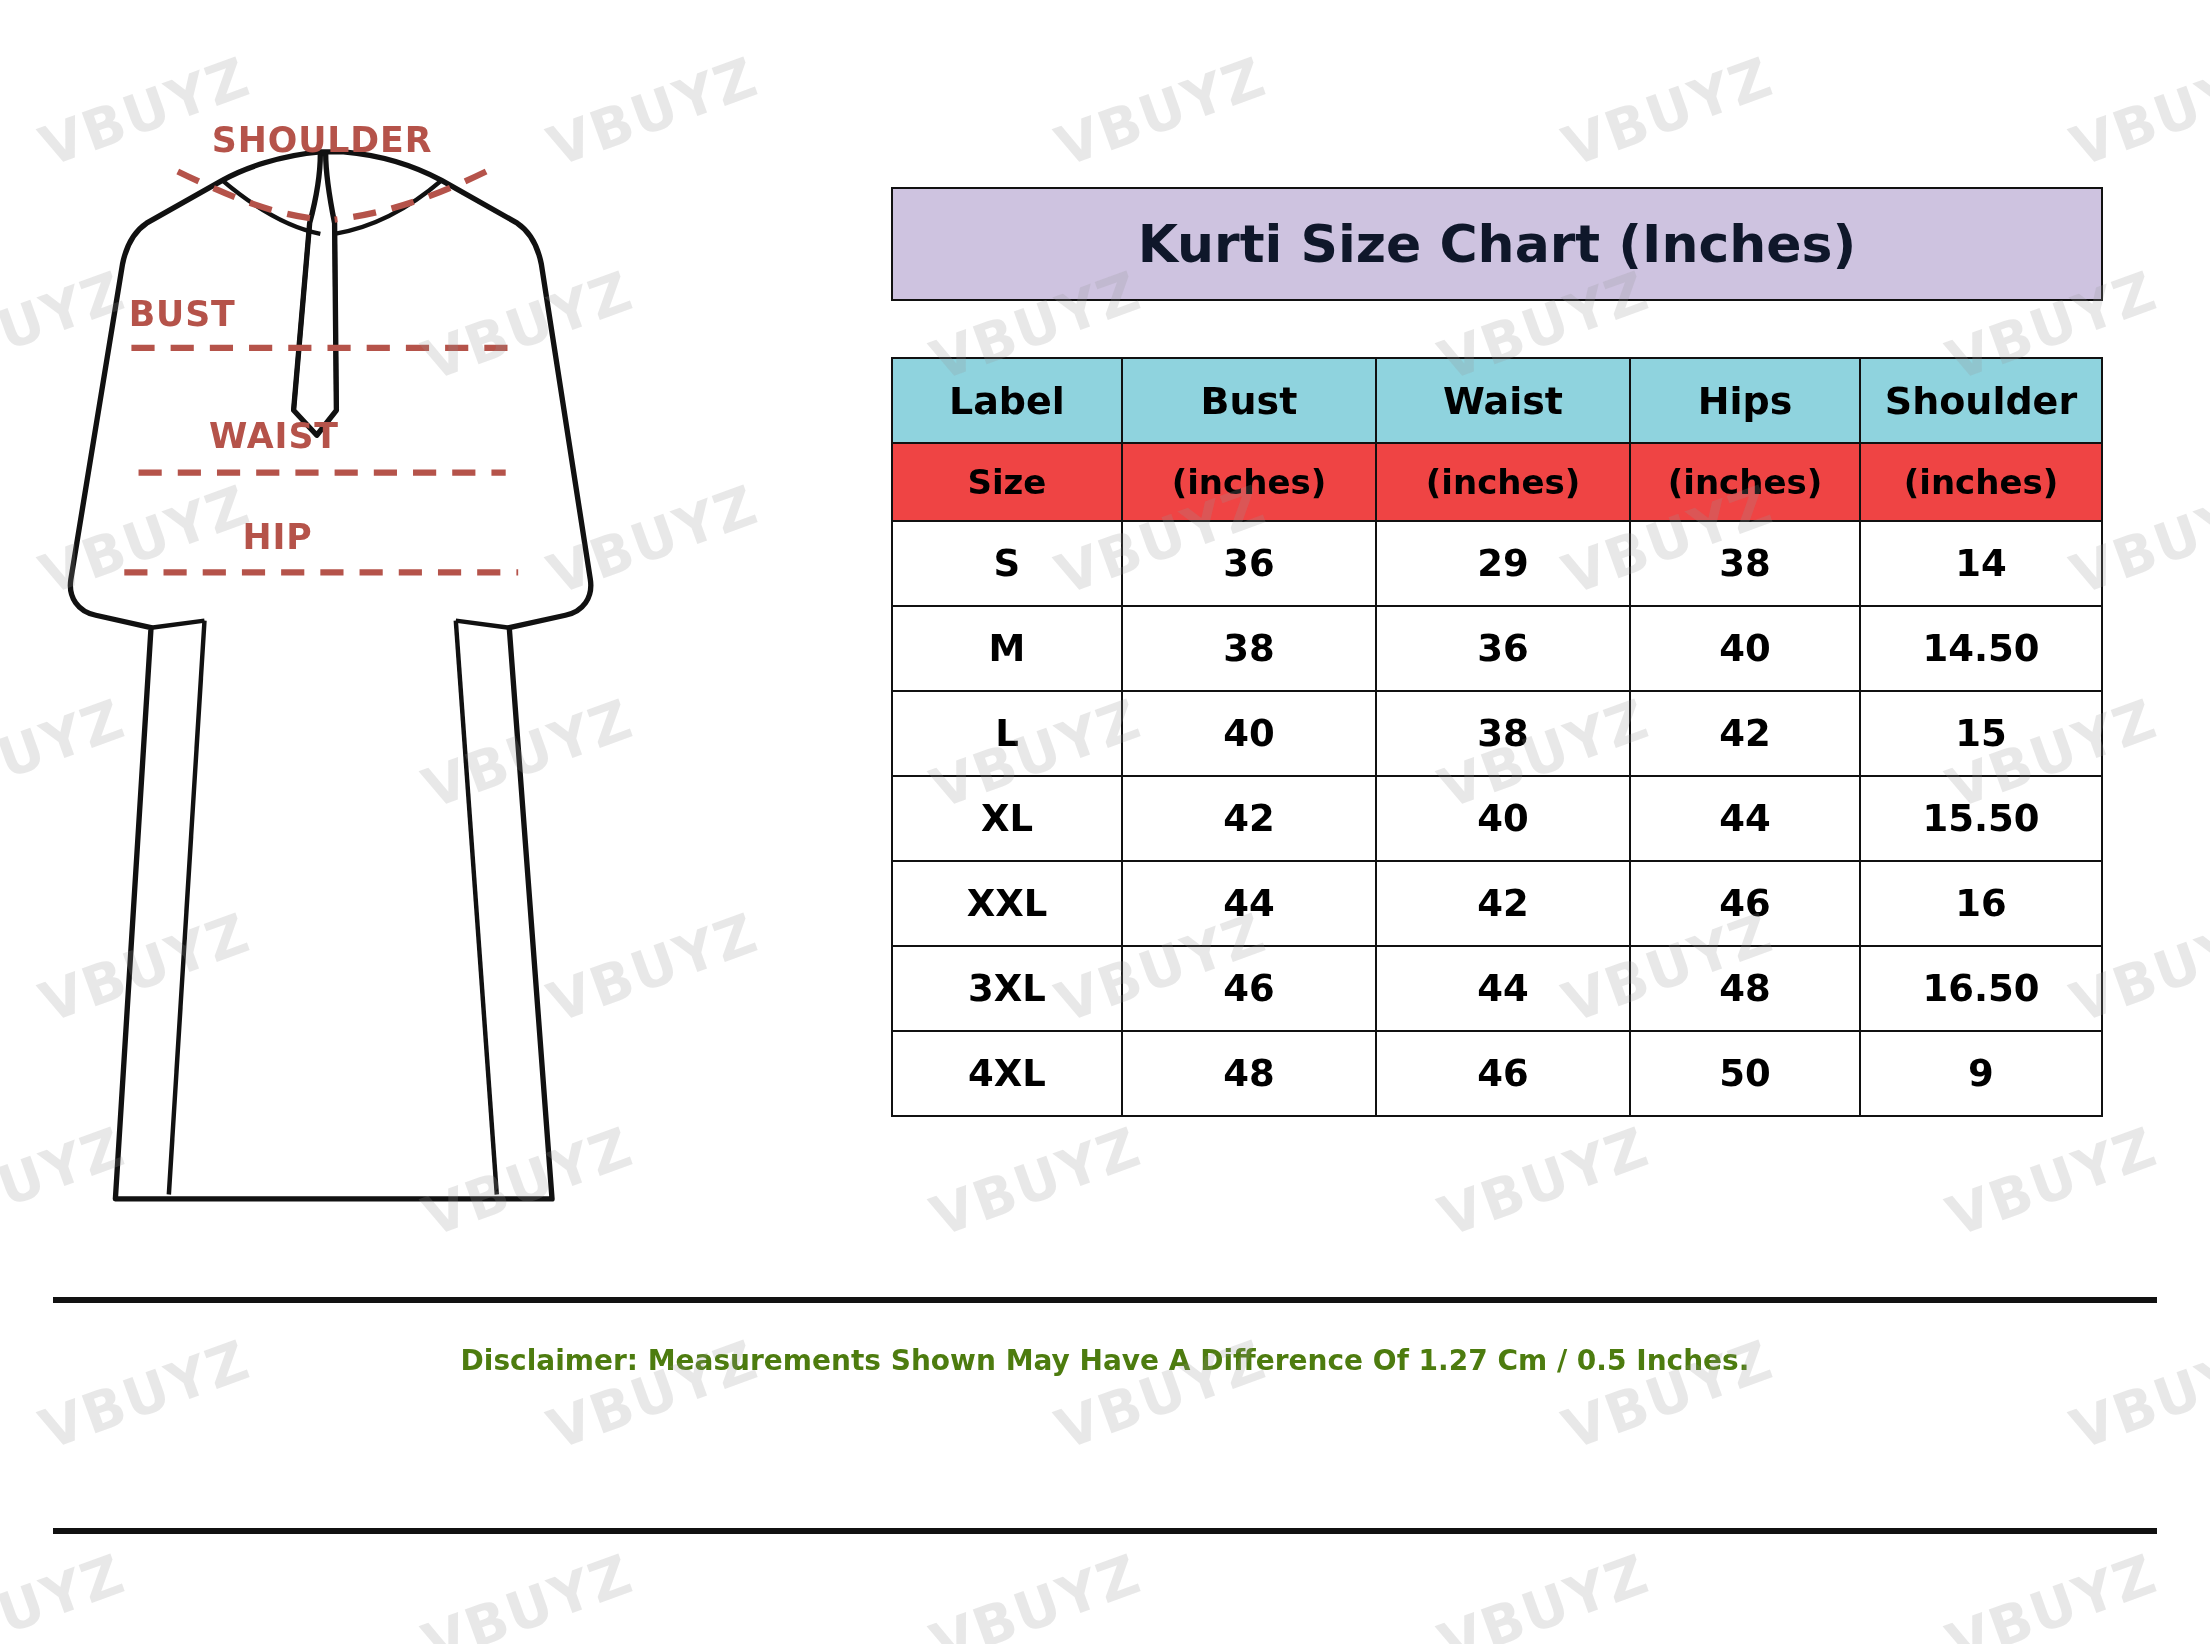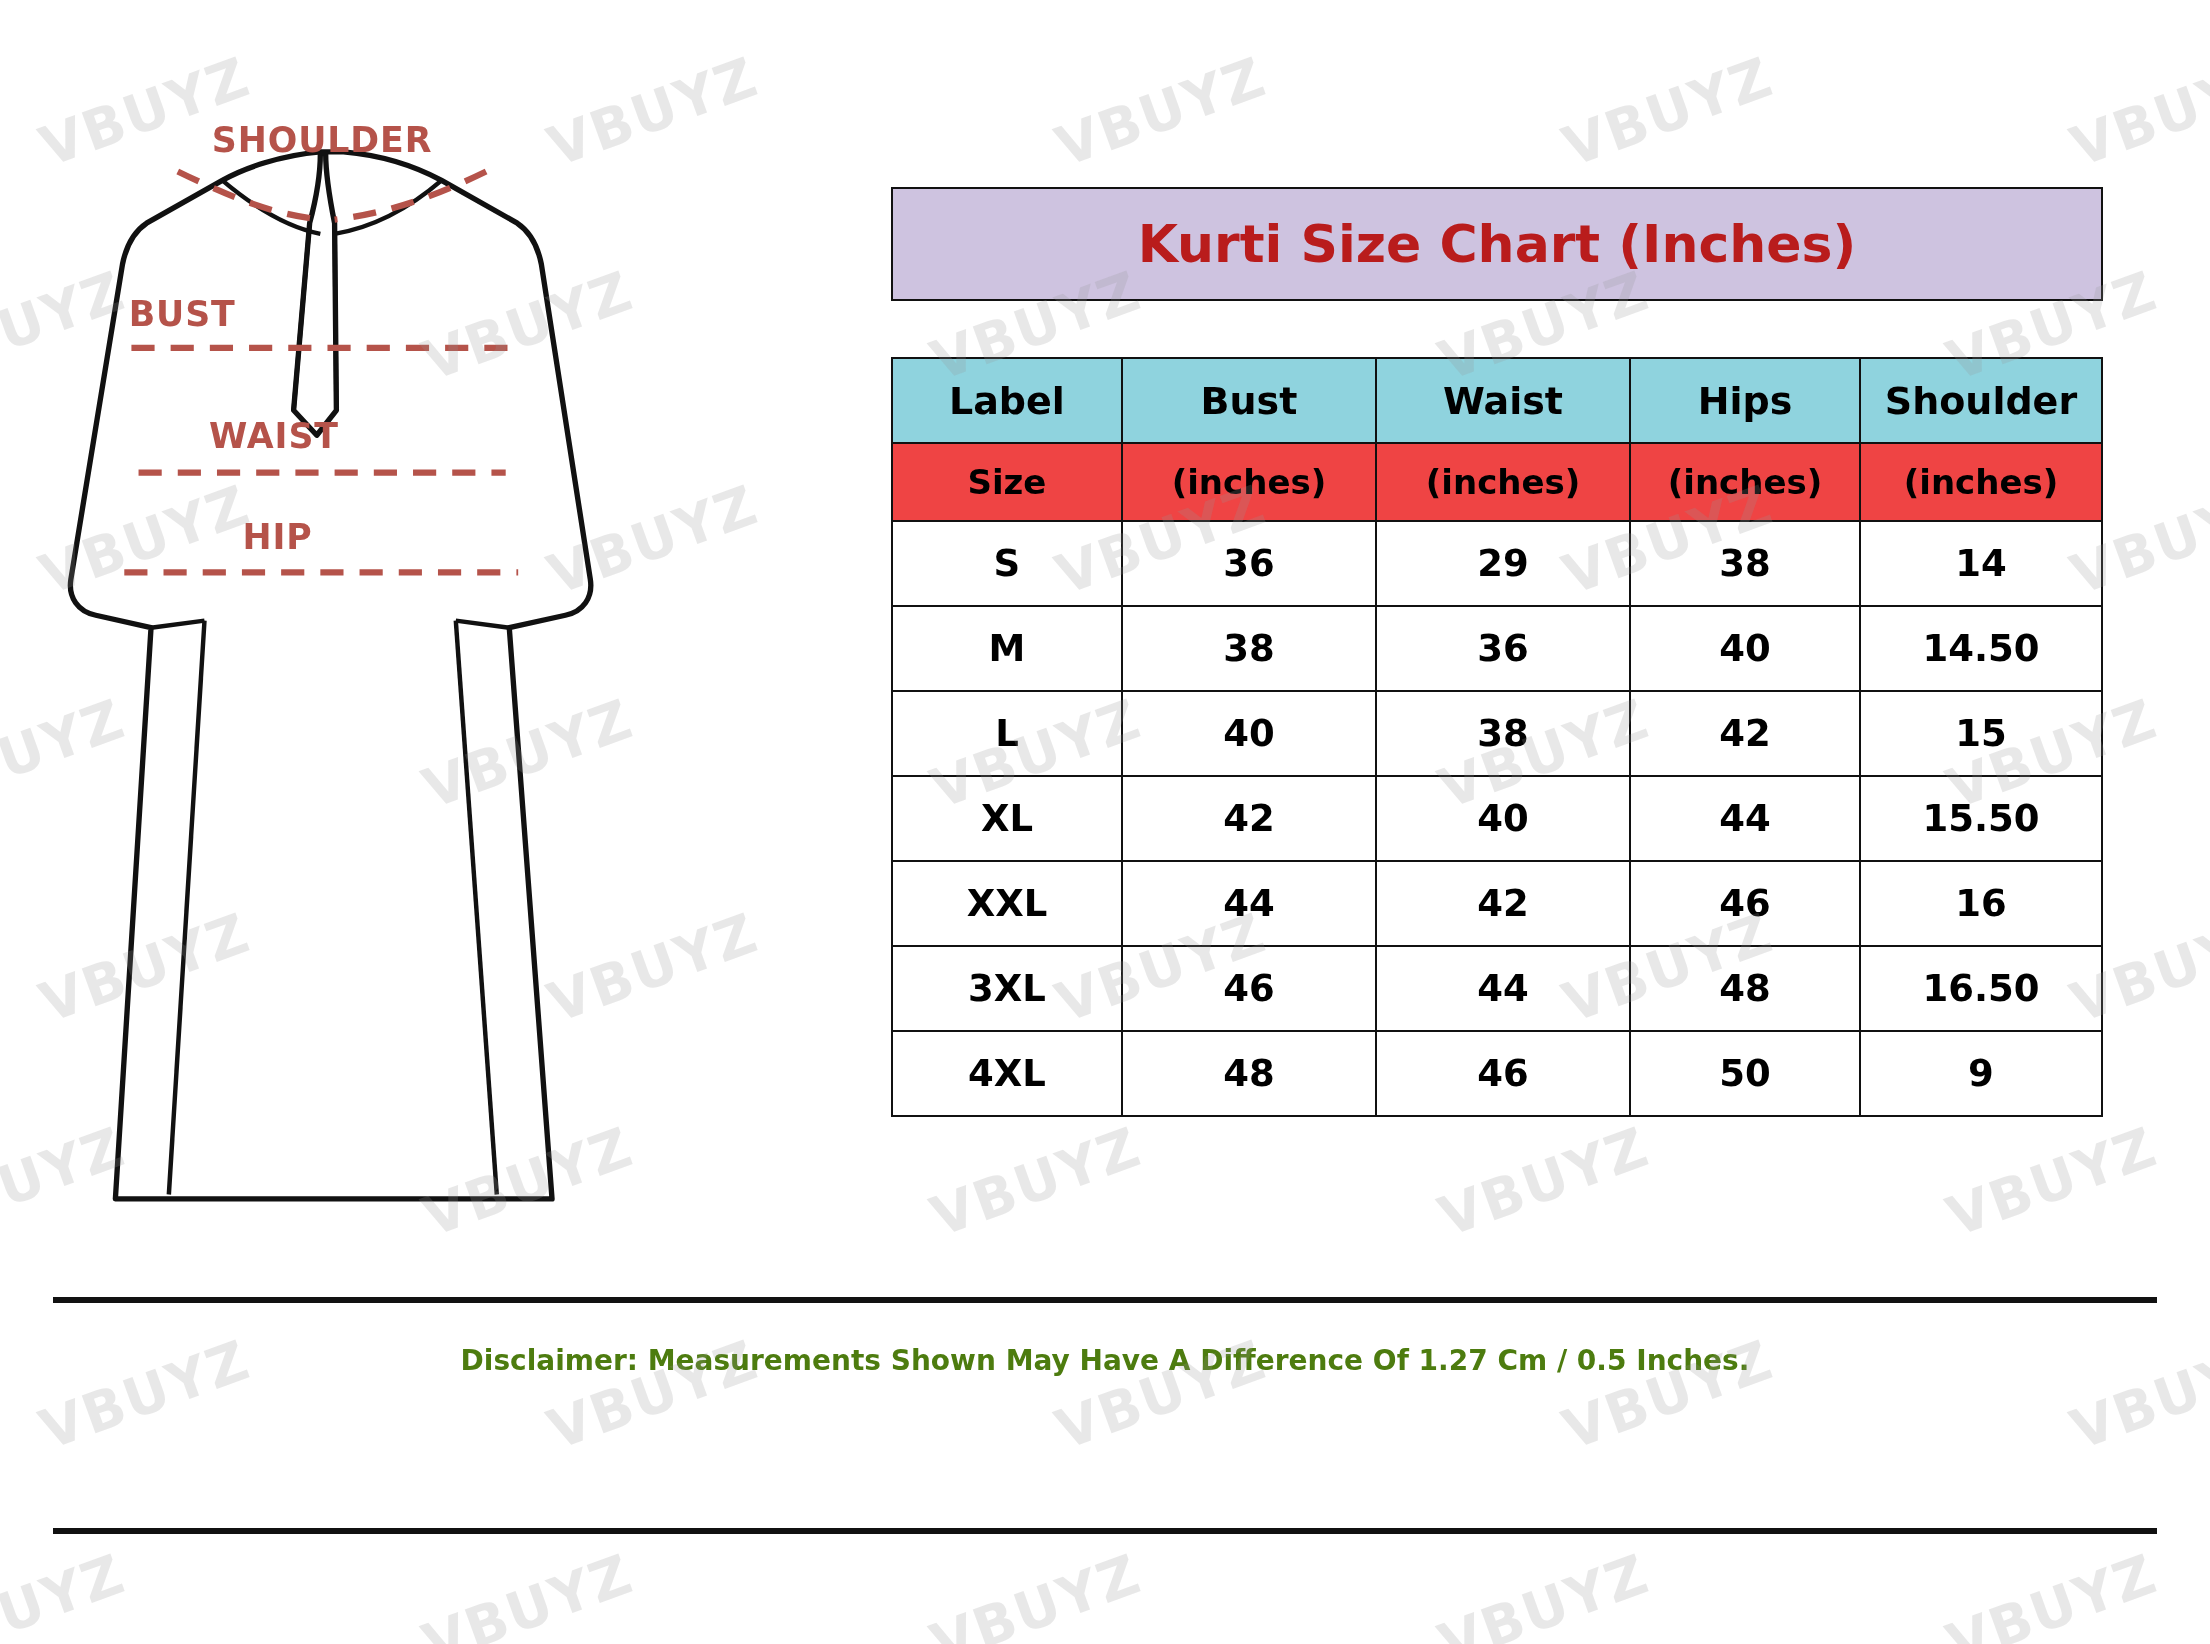--- a/index.html
+++ b/index.html
@@ -56,21 +56,21 @@
     left: 891px;
     top: 187px;
     width: 1212px;
   }
   #chart-title {
     background: #cec3e0;
     border: 2.7px solid #111;
     text-align: center;
     font-size: 52px;
     font-weight: 700;
-    color: #b91c1c;
+    color: #0f172a;
     padding: 19.6px 9px 23px 9px;
     box-sizing: border-box;
     height: 114px;
     line-height: 71px;
   }
   #size-table {
     margin-top: 56px;
     border-collapse: collapse;
     width: 100%;
     table-layout: fixed;

